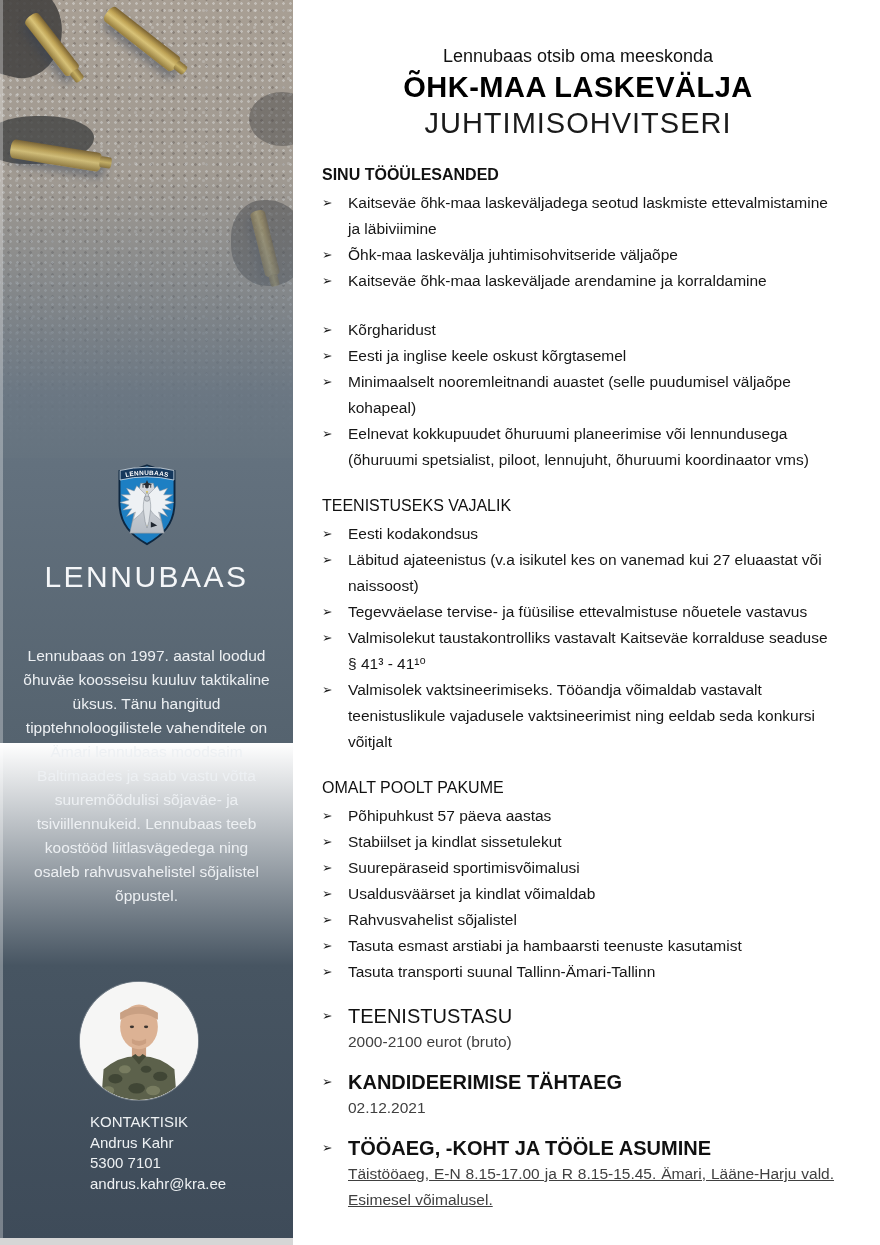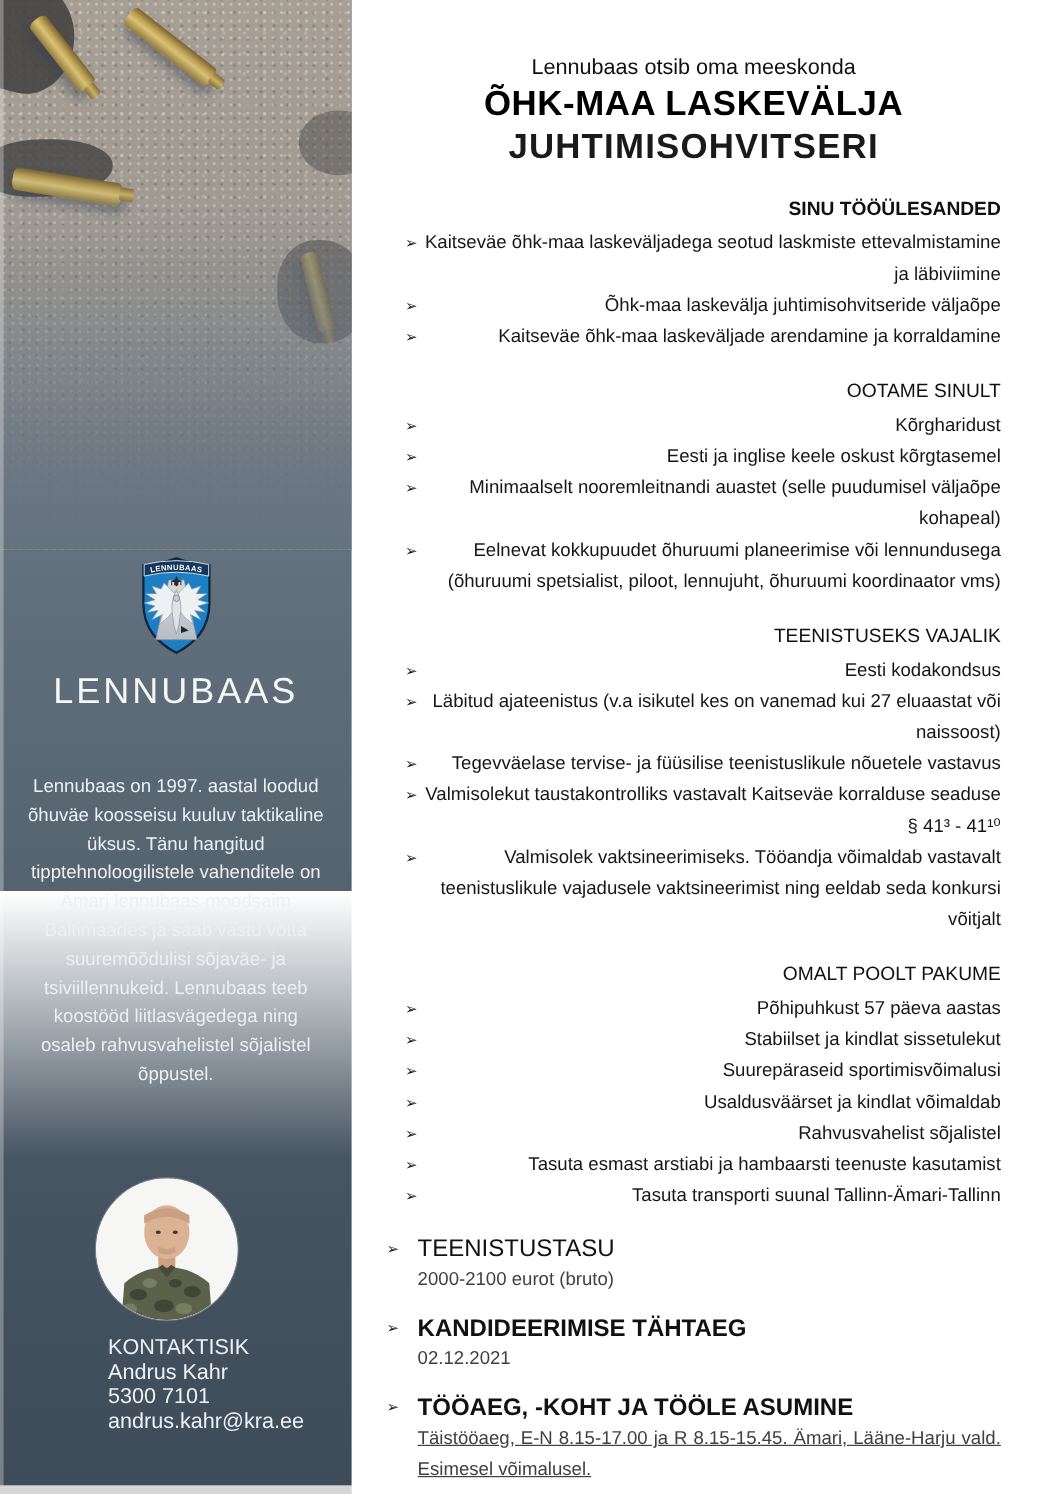--- a/index.html
+++ b/index.html
@@ -69,35 +69,35 @@
   }
   .about{
     position:absolute;left:0;top:628px;width:293px;padding:0 22px;
     text-align:center;color:#edf0f3;font-size:15.5px;line-height:24px;font-weight:400;
   }
   .portrait{
     position:absolute;left:80px;top:982px;width:118px;height:118px;border-radius:50%;
     overflow:hidden;background:#fdfdfd;box-shadow:0 0 0 1px rgba(255,255,255,.25);
   }
   .contact{
-    position:absolute;left:90px;top:1112px;color:#eef1f3;font-size:18px;line-height:20.5px;
+    position:absolute;left:90px;top:1112px;color:#eef1f3;font-size:15px;line-height:20.5px;
   }
   .contact div{margin:0;}
 
   
   .main{
     position:absolute;left:293px;top:0;width:585px;height:1245px;
     padding:44px 44px 0 29px;
   }
   .hdr{text-align:center;margin-bottom:20px;}
   .hdr-kicker{font-size:18px;line-height:24px;color:#111;}
   .hdr-line1{font-size:29px;line-height:35px;font-weight:700;letter-spacing:.5px;margin-top:2px;color:#000;}
-  .hdr-line2{font-size:29px;line-height:37px;font-weight:700;letter-spacing:1px;color:#1a1a1a;}
-
-  .section{margin-top:23px;text-align:right;}
+  .hdr-line2{font-size:29px;line-height:37px;font-weight:400;letter-spacing:1px;color:#1a1a1a;}
+
+  .section{margin-top:23px;}
   .sec-title{font-size:16px;line-height:20px;margin-bottom:5px;color:#111;}
   .sec-title.bold{font-weight:700;}
   .li{display:flex;align-items:flex-start;}
   .mk{flex:0 0 26px;font-size:12.5px;line-height:26px;color:#1a1a1a;
       font-family:"DejaVu Sans",sans-serif;}
   .tx{flex:1;font-size:15.5px;line-height:26px;color:#161616;}
 
   .special{margin-top:14px;}
   .sp-title{font-size:20px;line-height:26px;color:#111;}
   .sp-title.bold{font-weight:700;}
@@ -218,21 +218,20 @@
         <span class="mk">➢</span>
         <span class="tx">Õhk-maa laskevälja juhtimisohvitseride väljaõpe</span>
       </div>
       <div class="li">
         <span class="mk">➢</span>
         <span class="tx">Kaitseväe õhk-maa laskeväljade arendamine ja korraldamine</span>
       </div>
     </section>
 
     <section class="section">
-      <div class="sec-title">OOTAME SINULT</div>
       <div class="li">
         <span class="mk">➢</span>
         <span class="tx">Kõrgharidust</span>
       </div>
       <div class="li">
         <span class="mk">➢</span>
         <span class="tx">Eesti ja inglise keele oskust kõrgtasemel</span>
       </div>
       <div class="li">
         <span class="mk">➢</span>
@@ -249,21 +248,21 @@
       <div class="li">
         <span class="mk">➢</span>
         <span class="tx">Eesti kodakondsus</span>
       </div>
       <div class="li">
         <span class="mk">➢</span>
         <span class="tx">Läbitud ajateenistus (v.a isikutel kes on vanemad kui 27 eluaastat või naissoost)</span>
       </div>
       <div class="li">
         <span class="mk">➢</span>
-        <span class="tx">Tegevväelase tervise- ja füüsilise teenistuslikule nõuetele vastavus</span>
+        <span class="tx">Tegevväelase tervise- ja füüsilise ettevalmistuse nõuetele vastavus</span>
       </div>
       <div class="li">
         <span class="mk">➢</span>
         <span class="tx">Valmisolekut taustakontrolliks vastavalt Kaitseväe korralduse seaduse § 41³ - 41¹⁰</span>
       </div>
       <div class="li">
         <span class="mk">➢</span>
         <span class="tx">Valmisolek vaktsineerimiseks. Tööandja võimaldab vastavalt teenistuslikule vajadusele vaktsineerimist ning eeldab seda konkursi võitjalt</span>
       </div>
     </section>

